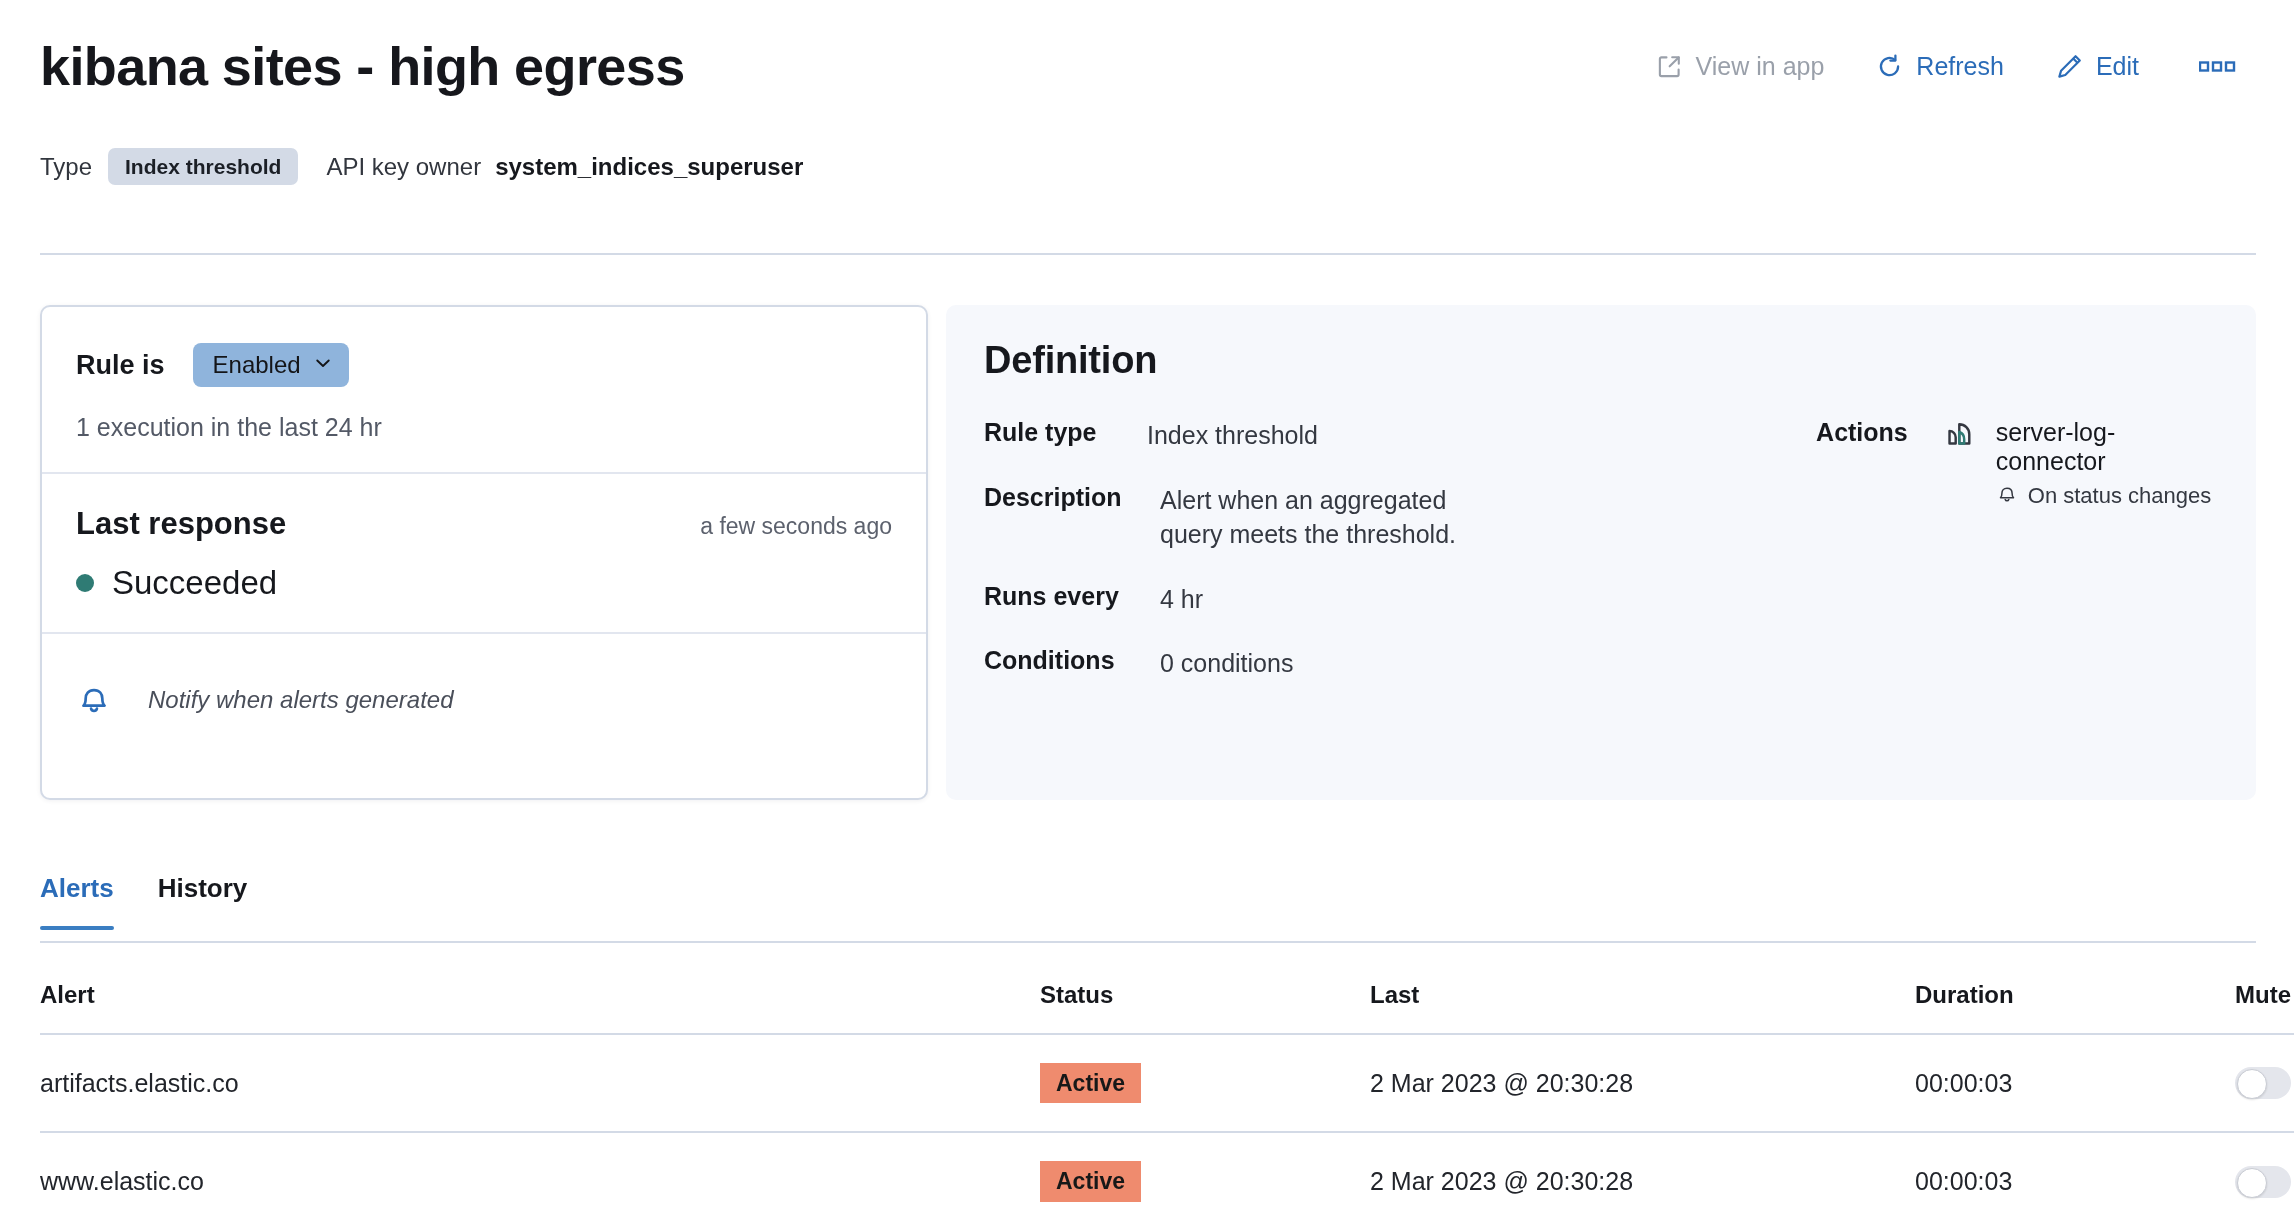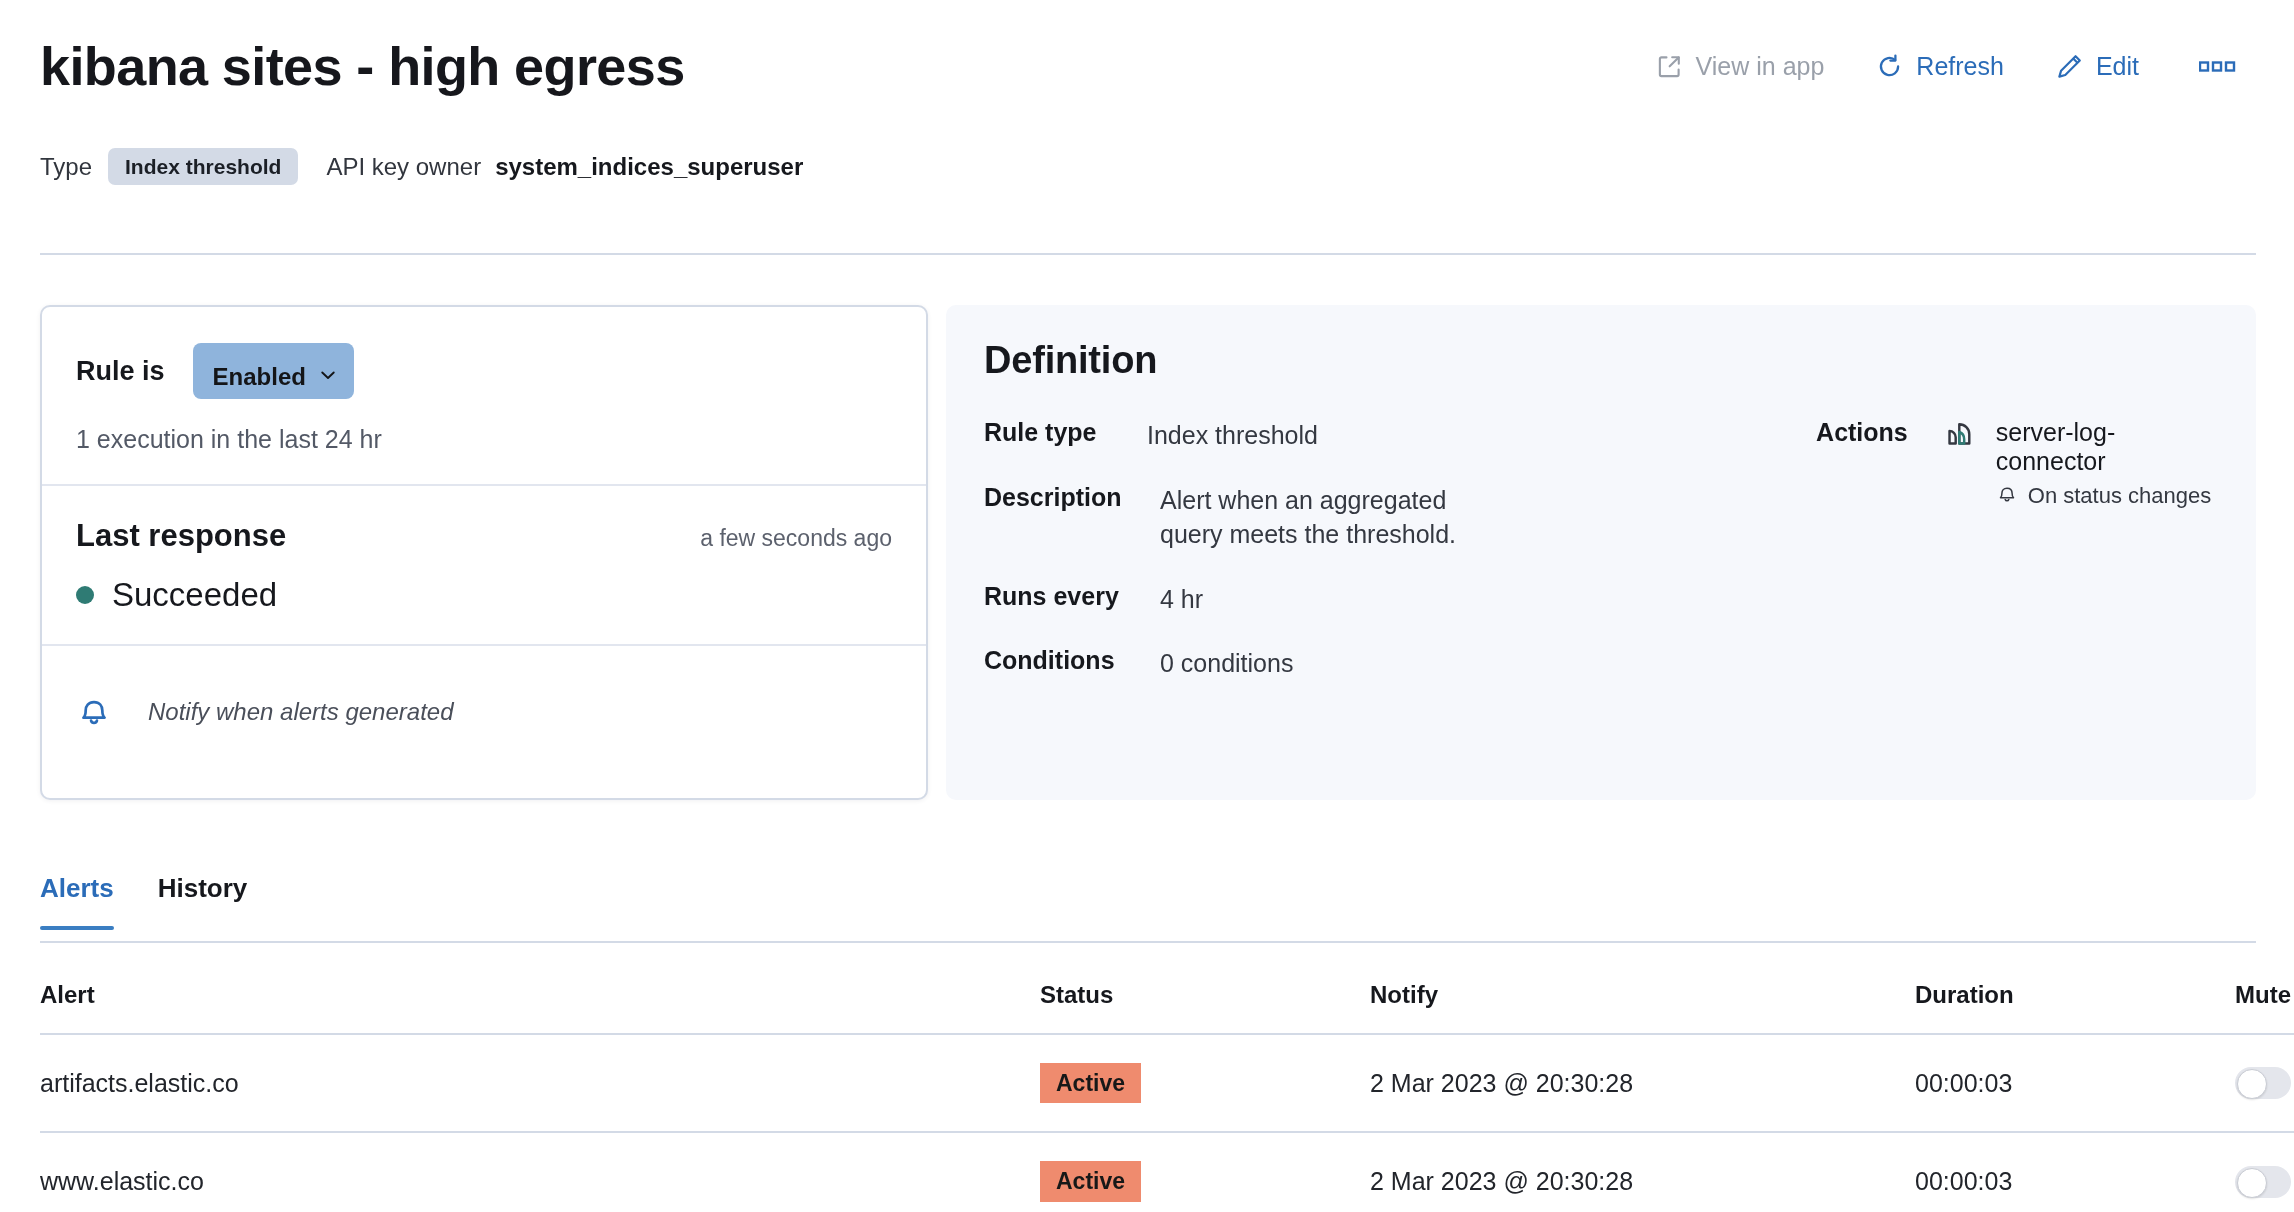--- a/index.html
+++ b/index.html
@@ -105,22 +105,22 @@
     display: flex;
     flex-direction: column;
   }
   .pl-sec1 { padding: 36px 34px 30px 34px; border-bottom: 2px solid #e2e6ef; }
   .pl-row1 { display: flex; align-items: center; gap: 28px; }
   .pl-title { font-size: 27px; font-weight: 700; color: #16181d; }
   .badge-enabled {
     background: #8fb4dc;
     color: #141518;
     font-size: 24px;
-    font-weight: 700;
-    padding: 20px 16px 8px 20px;
+    font-weight: 400;
+    padding: 8px 16px 8px 20px;
     border-radius: 8px;
     display: flex;
     align-items: center;
     gap: 12px;
     cursor: pointer;
     border: none;
     font-family: "Liberation Sans", sans-serif;
   }
   .pl-exec {
     margin-top: 26px;
@@ -425,21 +425,21 @@
     <button class="tab">
       <span>History</span>
     </button>
   </div>
 
   <table class="alerts-table">
     <thead>
       <tr>
         <th class="col-alert">Alert</th>
         <th class="col-status">Status</th>
-        <th class="col-start">Notify</th>
+        <th class="col-start">Last</th>
         <th class="col-duration">Duration</th>
         <th class="col-mute">Mute</th>
       </tr>
     </thead>
     <tbody>
       <tr>
         <td class="col-alert">artifacts.elastic.co</td>
         <td class="col-status">
           <span class="badge-active">Active</span>
         </td>

